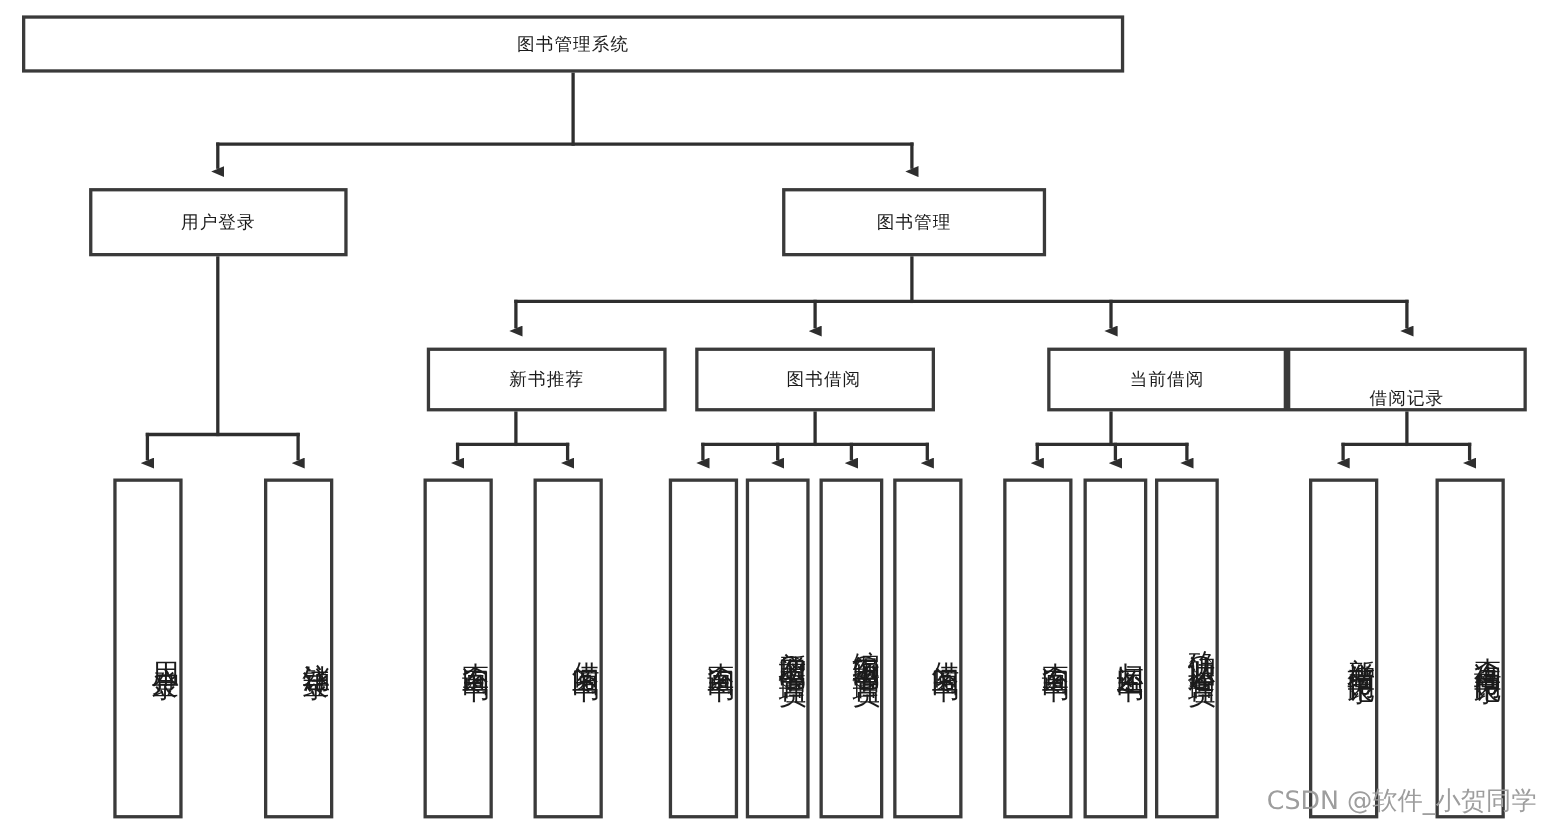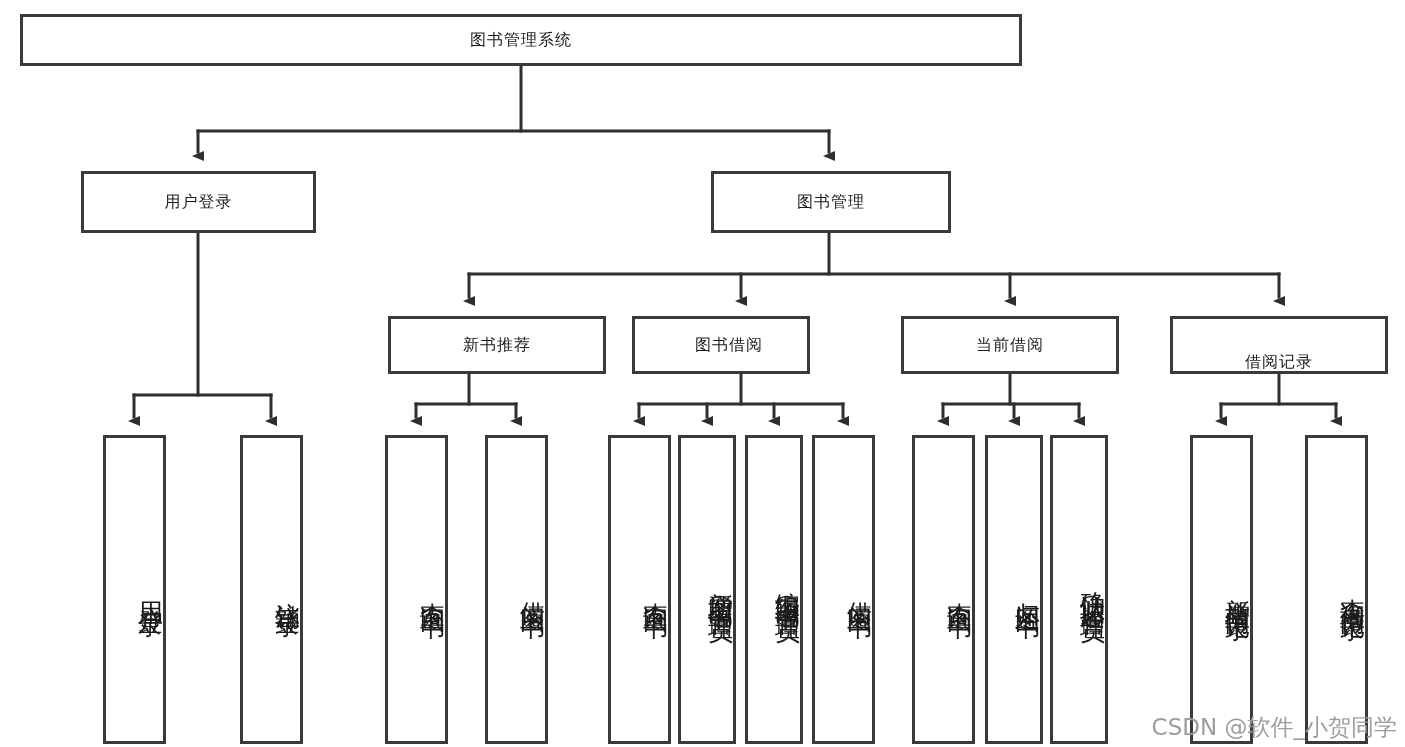--- a/index.html
+++ b/index.html
@@ -124,24 +124,24 @@
   <div class="node horiz" style="left:81px; top:171px; width:235px; height:62px;">
     <span>用户登录</span>
   </div>
   <div class="node horiz" style="left:711px; top:171px; width:240px; height:62px;">
     <span>图书管理</span>
   </div>
 
   <div class="node horiz" style="left:360px; top:316px; width:218px; height:58px;margin-left:28px;">
     <span>新书推荐</span>
   </div>
-  <div class="node horiz" style="left:632px; top:316px; width:178px; height:58px;padding-left:16px;">
+  <div class="node horiz" style="left:632px; top:316px; width:218px; height:58px;padding-left:16px;">
     <span>图书借阅</span>
   </div>
-  <div class="node horiz" style="left:901px; top:316px; width:218px; height:58px;">
+  <div class="node horiz" style="left:952px; top:316px; width:218px; height:58px;">
     <span>当前借阅</span>
   </div>
   <div class="node horiz" style="left:1170px; top:316px; width:218px; height:58px;align-items:flex-end;">
     <span>借阅记录</span>
   </div>
 
   <div class="node vert" style="left:103px; top:435px; width:63px; height:309px;">
     <span class="vtext">用户登录</span>
   </div>
   <div class="node vert" style="left:240px; top:435px; width:63px; height:309px;">

